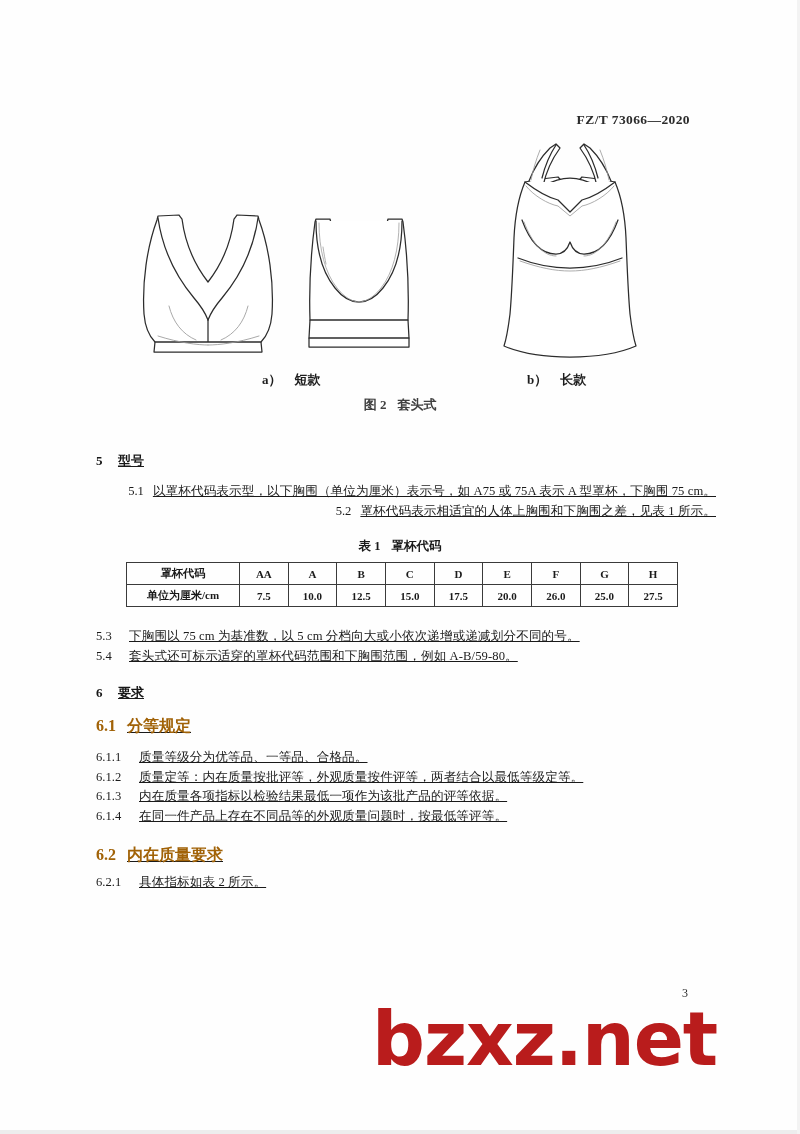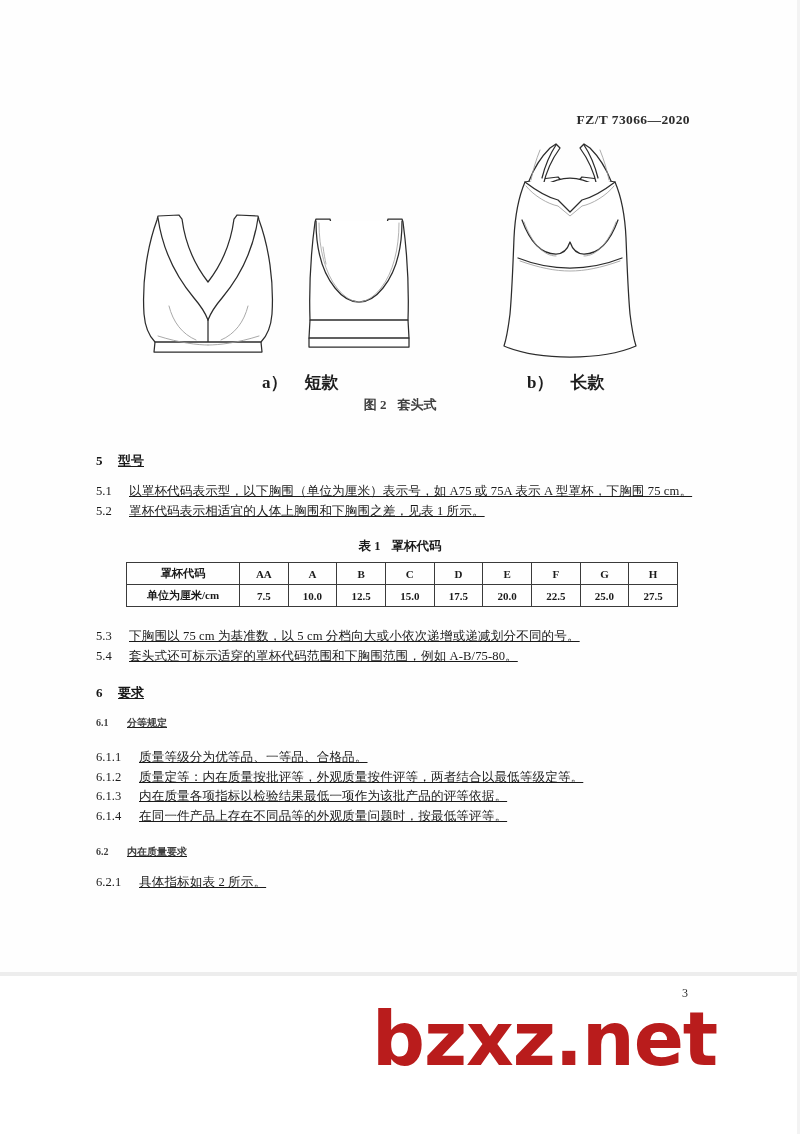--- a/index.html
+++ b/index.html
@@ -12,21 +12,21 @@
     height: 1134px;
     position: relative;
     overflow: hidden;
     font-family: "Liberation Serif", "DejaVu Serif", serif;
     color: #1a1a1a;
   }
   .page {
     position: absolute;
     inset: 0;
     width: 800px;
-    height: 976px;
+    height: 1134px;
     background: #fefefe;
   }
   .scan-edge-bottom {
     position: absolute;
     left: 0;
     bottom: 0;
     width: 800px;
     height: 4px;
     background: #ededed;
   }
@@ -65,21 +65,21 @@
   }
   .fig svg { display: block; }
 
   .fig-a-front { left: 122px; top: 72px; }
   .fig-a-back  { left: 303px; top: 82px; }
   .fig-b       { left: 494px; top: 4px; }
 
   .fig-caption {
     position: absolute;
     font-family: "Liberation Serif", serif;
-    font-size: 17px;
+    font-size: 13px;
     font-weight: bold;
     color: #1d1d1d;
     white-space: nowrap;
   }
   .cap-a { left: 262px; top: 371px; }
   .cap-b { left: 527px; top: 371px; }
   .cap-fig2 {
     position: absolute;
     left: 0;
     top: 396px;
@@ -104,23 +104,23 @@
     font-size: 13px;
     font-weight: bold;
     color: #171717;
     white-space: nowrap;
   }
   .clause-h .num { display: inline-block; min-width: 17px; }
   .clause-h .ttl { margin-left: 5px; }
 
   .clause-sub-h {
     font-family: "Liberation Serif", serif;
-    font-size: 10px;
-    font-weight: bold;
-    color: #404040;
+    font-size: 16px;
+    font-weight: bold;
+    color: #a16207;
     white-space: nowrap;
   }
   .clause-sub-h .num { display: inline-block; min-width: 27px; }
   .clause-sub-h .ttl { margin-left: 4px; }
 
   .para {
     font-family: "Liberation Serif", serif;
     font-size: 12.6px;
     line-height: 19.5px;
     color: #1b1b1b;
@@ -128,21 +128,21 @@
   }
   .para .num {
     display: inline-block;
     min-width: 24px;
     font-weight: normal;
   }
   .para .num.wide { min-width: 34px; }
   .para .txt { margin-left: 9px; letter-spacing: 0.1px; }
 
   #sec5-head   { top: 452px; }
-  #sec5-paras  { top: 482px; }
+  #sec5-paras  { top: 482px; text-align: right; }
   #tbl1-cap    { top: 538px; }
   #sec5-paras2 { top: 627px; }
   #sec6-head   { top: 684px; }
   #sec61-head  { top: 716px; }
   #sec61-paras { top: 748px; }
   #sec62-head  { top: 845px; }
   #sec62-paras { top: 873px; }
 
   .tbl-caption {
     position: absolute;
@@ -364,34 +364,34 @@
           <td class="val">H</td>
         </tr>
         <tr class="data">
           <td class="rowhead">单位为厘米/cm</td>
           <td class="val">7.5</td>
           <td class="val">10.0</td>
           <td class="val">12.5</td>
           <td class="val">15.0</td>
           <td class="val">17.5</td>
           <td class="val">20.0</td>
-          <td class="val">22.5</td>
+          <td class="val">26.0</td>
           <td class="val">25.0</td>
           <td class="val">27.5</td>
         </tr>
       </tbody>
     </table>
   </div>
 
   <div class="body-block" id="sec5-paras2">
     <div class="para">
       <span class="num">5.3</span><span class="txt">下胸围以 75 cm 为基准数，以 5 cm 分档向大或小依次递增或递减划分不同的号。</span>
     </div>
     <div class="para">
-      <span class="num">5.4</span><span class="txt">套头式还可标示适穿的罩杯代码范围和下胸围范围，例如 A-B/75-80。</span>
+      <span class="num">5.4</span><span class="txt">套头式还可标示适穿的罩杯代码范围和下胸围范围，例如 A-B/59-80。</span>
     </div>
   </div>
 
   <div class="body-block" id="sec6-head">
     <div class="clause-h">
       <span class="num">6</span><span class="ttl">要求</span>
     </div>
   </div>
 
   <div class="body-block" id="sec61-head">

